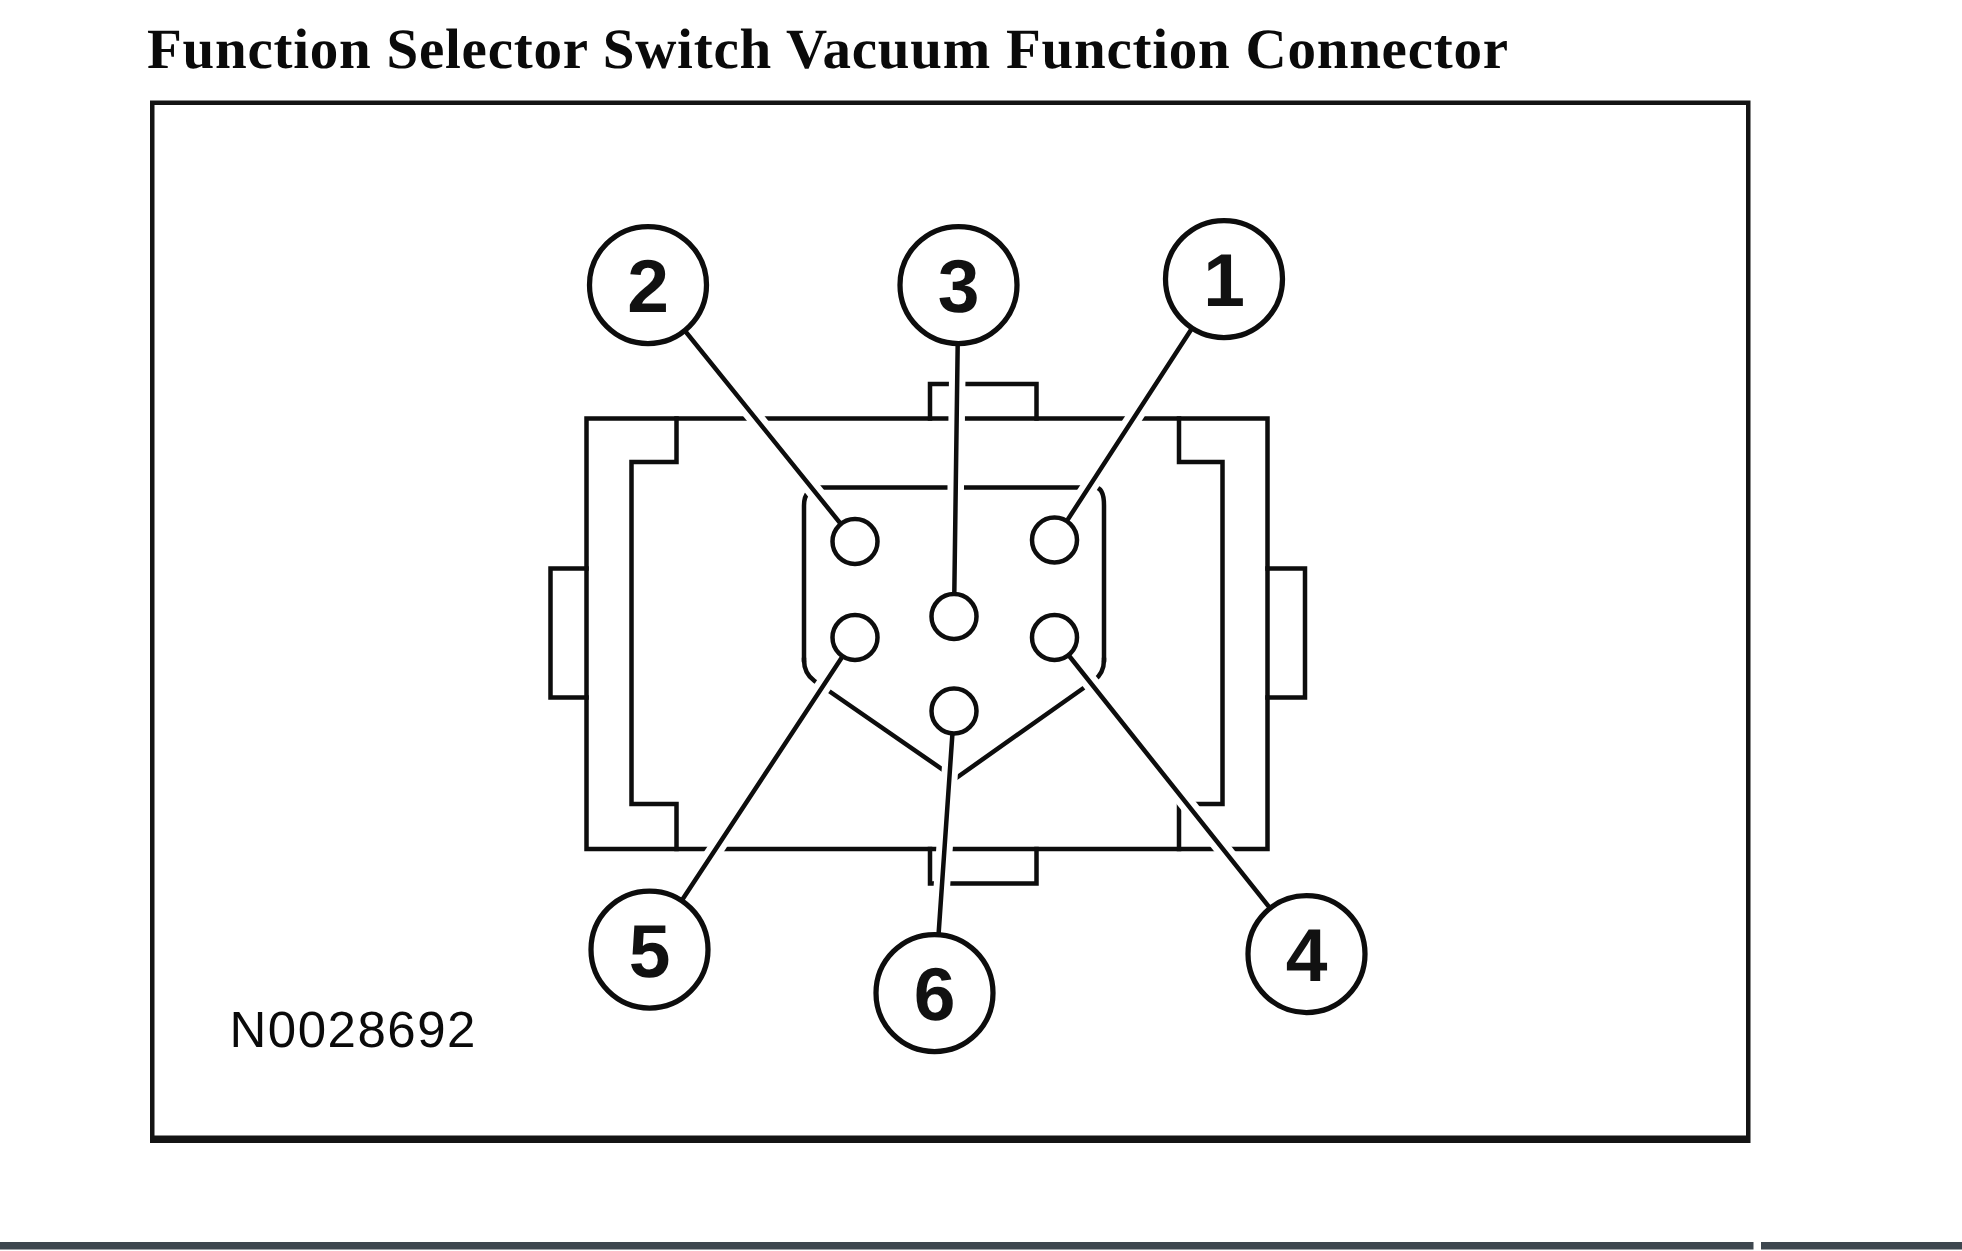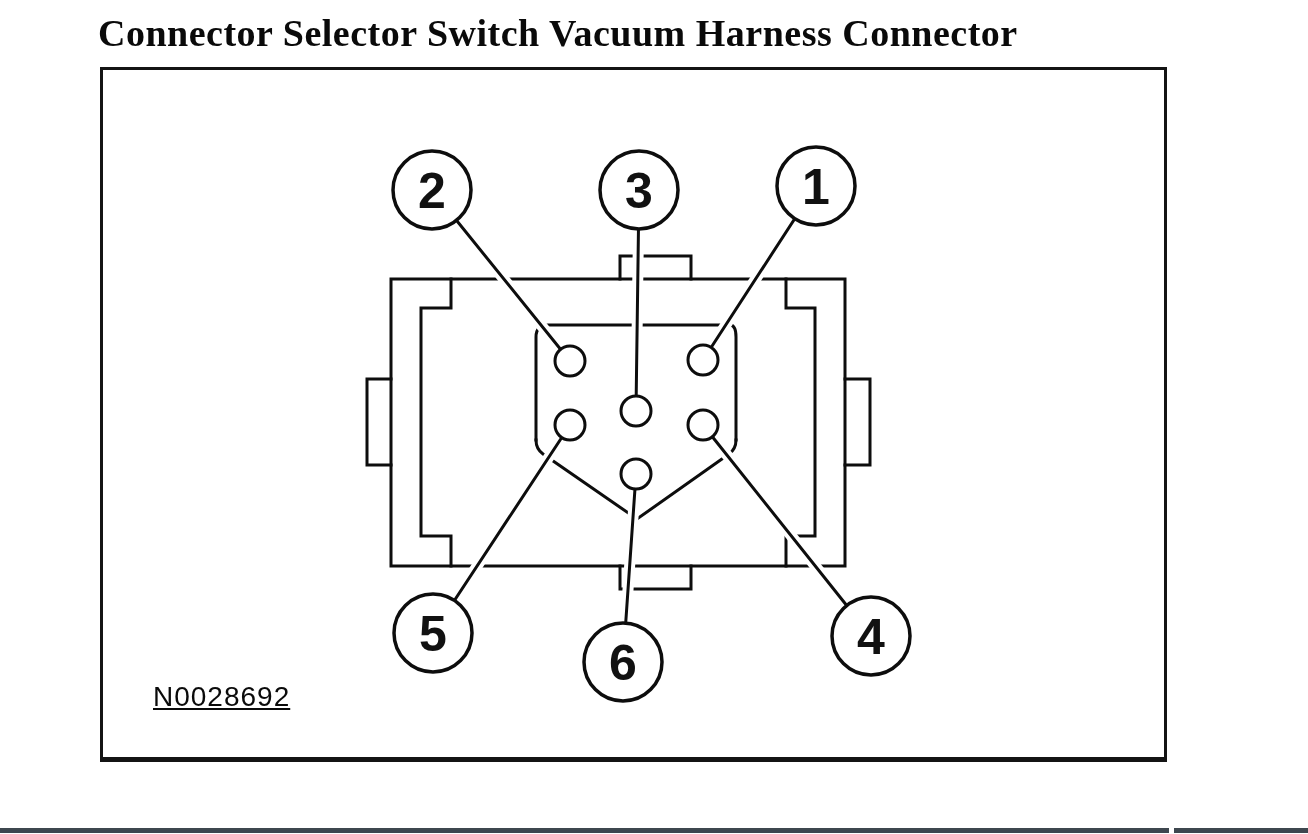--- a/index.html
+++ b/index.html
@@ -15,44 +15,44 @@
     color:#0a0a0a;white-space:nowrap;
   }
   .fig-box{
     position:absolute;left:100px;top:67px;
     width:1067px;height:695px;box-sizing:border-box;
     border:3px solid #141414;border-bottom-width:5px;
     background:#ffffff;
   }
   .fig-box svg{position:absolute;left:0;top:0;display:block}
   .fig-id{
-    position:absolute;left:50px;top:611px;
+    position:absolute;left:50px;top:598px;
     font-family:"Liberation Sans",sans-serif;
-    font-size:28px;color:#0a0a0a;letter-spacing:1px;text-decoration:underline;
+    font-size:34px;color:#0a0a0a;letter-spacing:1px;
   }
   .bbar{position:absolute;top:828px;height:5px;background:#3e474f}
   .bbar.left{left:0;width:1169px}
   .bbar.right{left:1174px;width:134px}
 
   
   .body-line{fill:none;stroke:#0d0d0d;stroke-width:3;stroke-linecap:square;stroke-linejoin:miter}
   .halo{fill:none;stroke:#ffffff;stroke-width:11;stroke-linecap:butt}
   .lead{fill:none;stroke:#0d0d0d;stroke-width:3;stroke-linecap:round}
   .pin{fill:#ffffff;stroke:#0d0d0d;stroke-width:3}
   .co{fill:#ffffff;stroke:#0d0d0d;stroke-width:3.5}
   .cot{
     font-family:"Liberation Sans",sans-serif;
     font-weight:bold;font-size:50px;fill:#111111;
     text-anchor:middle;
   }
 </style>
 </head>
 <body>
 
-<div class="fig-title">Connector Selector Switch Vacuum Harness Connector</div>
+<div class="fig-title">Function Selector Switch Vacuum Function Connector</div>
 
 <div class="fig-box">
 
   <svg width="1061" height="688" viewBox="0 0 1061 688" xmlns="http://www.w3.org/2000/svg">
 
     <g>
       <rect class="body-line" x="288" y="209" width="454" height="287"></rect>
       <path class="body-line" d="M348,209 V238 H318 V466 H348 V496"></path>
       <path class="body-line" d="M683,209 V238 H712 V466 H683 V496"></path>
       <path class="body-line" d="M288,309 H264 V395 H288"></path>

